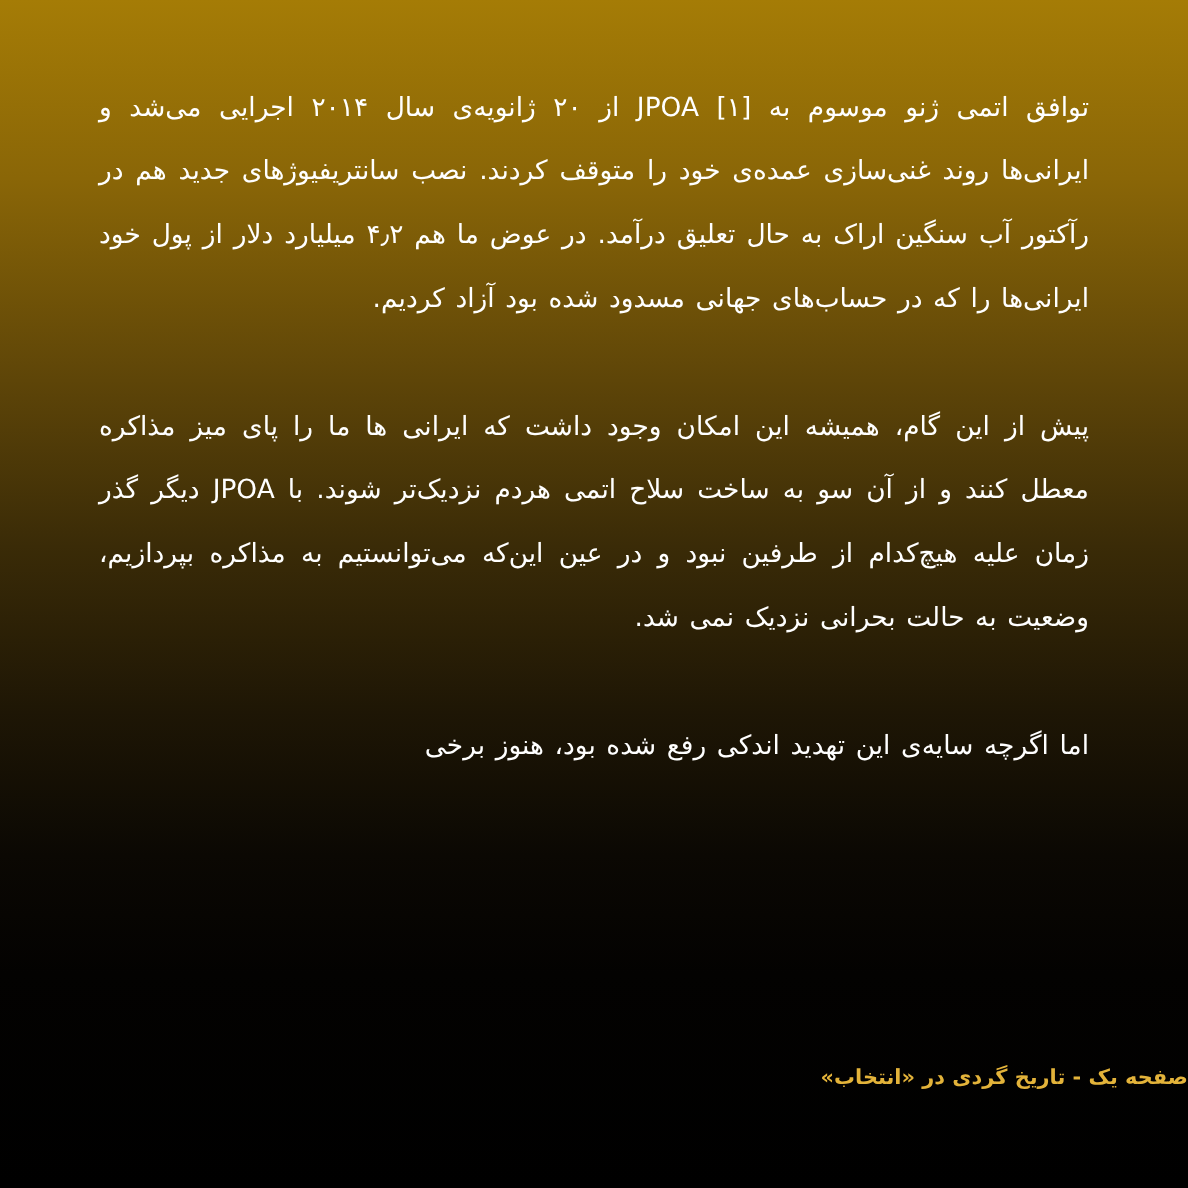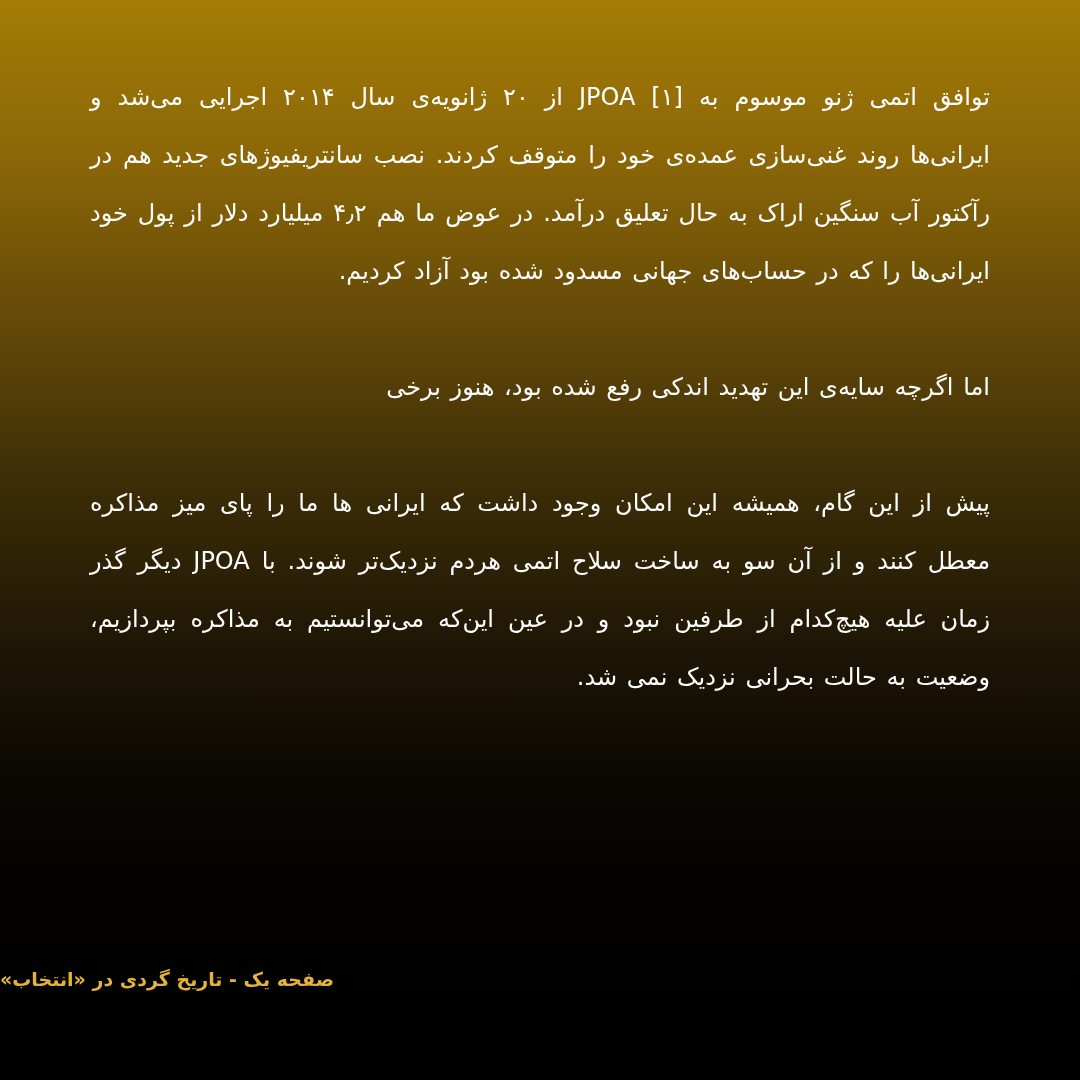--- a/index.html
+++ b/index.html
@@ -37,29 +37,29 @@
       text-align-last: right;
       margin: 0 0 58px 0;
       letter-spacing: 0px;
       word-spacing: 2px;
     }
     .footer {
       position: absolute;
       left: 0;
       right: 0;
       top: 968px;
-      text-align: left;
+      text-align: right;
       direction: rtl;
       color: #e3b33a;
       font-size: 19px;
       font-weight: bold;
     }
   </style>
 </head>
 <body>
 
 <div class="page">
   <p class="paragraph">توافق اتمی ژنو موسوم به JPOA [۱] از ۲۰ ژانویه‌ی سال ۲۰۱۴ اجرایی می‌شد و ایرانی‌ها روند غنی‌سازی عمده‌ی خود را متوقف کردند. نصب سانتریفیوژهای جدید هم در رآکتور آب سنگین اراک به حال تعلیق درآمد. در عوض ما هم ۴٫۲ میلیارد دلار از پول خود ایرانی‌ها را که در حساب‌های جهانی مسدود شده بود آزاد کردیم.</p>
+  <p class="paragraph">پیش از این گام، همیشه این امکان وجود داشت که ایرانی ها ما را پای میز مذاکره معطل کنند و از آن سو به ساخت سلاح اتمی هردم نزدیک‌تر شوند. با JPOA دیگر گذر زمان علیه هیچ‌کدام از طرفین نبود و در عین این‌که می‌توانستیم به مذاکره بپردازیم، وضعیت به حالت بحرانی نزدیک نمی شد.</p>
   <p class="paragraph">اما اگرچه سایه‌ی این تهدید اندکی رفع شده بود، هنوز برخی</p>
-  <p class="paragraph">پیش از این گام، همیشه این امکان وجود داشت که ایرانی ها ما را پای میز مذاکره معطل کنند و از آن سو به ساخت سلاح اتمی هردم نزدیک‌تر شوند. با JPOA دیگر گذر زمان علیه هیچ‌کدام از طرفین نبود و در عین این‌که می‌توانستیم به مذاکره بپردازیم، وضعیت به حالت بحرانی نزدیک نمی شد.</p>
 </div>
 
 <div class="footer">صفحه یک - تاریخ گردی در «انتخاب»</div>
 
 </body></html>

